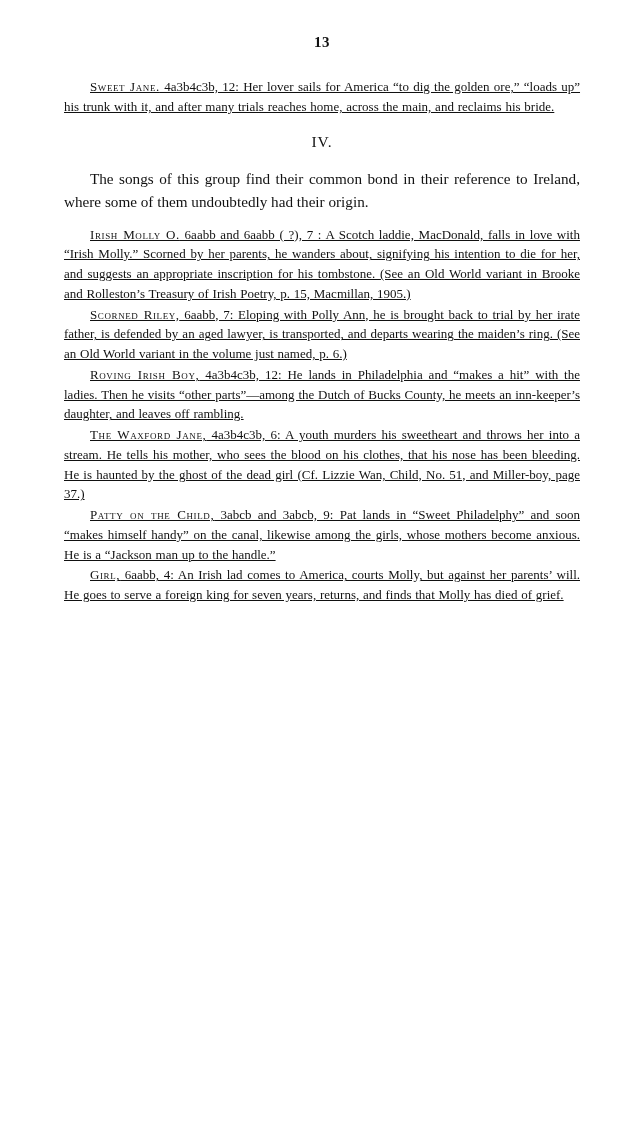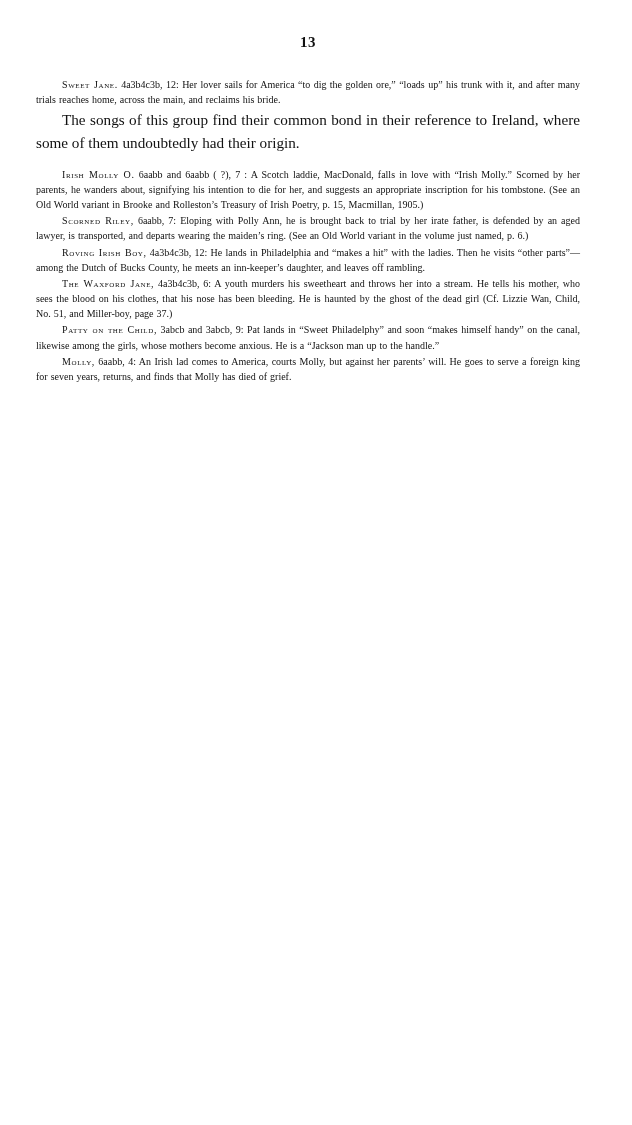--- a/index.html
+++ b/index.html
@@ -12,37 +12,38 @@
     height: 1125px;
     font-family: "Liberation Serif", serif;
     color: #111111;
     position: relative;
     overflow: hidden;
   }
   .page {
     width: 632px;
     height: 1082px;
     box-sizing: border-box;
-    padding: 34px 52px 0 36px;
+    padding: 34px 52px 0 64px;
     position: relative;
   }
   .page-number {
     text-align: center;
     font-size: 15px;
     font-weight: bold;
     letter-spacing: 0.5px;
     margin: 0 0 26px 0;
   }
   .para {
-    font-size: 10px;
+    font-size: 13px;
     line-height: 1.52;
     text-align: justify;
     text-justify: inter-word;
     margin: 0 0 1px 0;
     word-spacing: 0.5px;
+    text-decoration: underline;
   }
   .para.indent {
     text-indent: 26px;
   }
   .section-number {
     text-align: center;
     font-size: 15.5px;
     margin: 16px 0 16px 0;
     letter-spacing: 1px;
   }
@@ -60,28 +61,29 @@
 </style>
 </head>
 <body>
 
 <div class="page">
 
   <div class="page-number">13</div>
 
   <p class="para indent"><span class="sc">Sweet Jane.</span><span> 4a3b4c3b, 12: Her lover sails for America “to dig the golden ore,” “loads up” his trunk with it, and after many trials reaches home, across the main, and reclaims his bride.</span></p>
 
+  <div class="section-number">IV.</div>
 
   <p class="italic-note">The songs of this group find their common bond in their reference to Ireland, where some of them undoubtedly had their origin.</p>
 
   <p class="para indent"><span class="sc">Irish Molly O.</span><span> 6aabb and 6aabb ( ?), 7 : A Scotch laddie, MacDonald, falls in love with “Irish Molly.” Scorned by her parents, he wanders about, signifying his intention to die for her, and suggests an appropriate inscription for his tombstone. (See an Old World variant in Brooke and Rolleston’s Treasury of Irish Poetry, p. 15, Macmillan, 1905.)</span></p>
 
   <p class="para indent"><span class="sc">Scorned Riley,</span><span> 6aabb, 7: Eloping with Polly Ann, he is brought back to trial by her irate father, is defended by an aged lawyer, is transported, and departs wearing the maiden’s ring. (See an Old World variant in the volume just named, p. 6.)</span></p>
 
   <p class="para indent"><span class="sc">Roving Irish Boy,</span><span> 4a3b4c3b, 12: He lands in Philadelphia and “makes a hit” with the ladies. Then he visits “other parts”—among the Dutch of Bucks County, he meets an inn-keeper’s daughter, and leaves off rambling.</span></p>
 
   <p class="para indent"><span class="sc">The Waxford Jane,</span><span> 4a3b4c3b, 6: A youth murders his sweetheart and throws her into a stream. He tells his mother, who sees the blood on his clothes, that his nose has been bleeding. He is haunted by the ghost of the dead girl (Cf. Lizzie Wan, Child, No. 51, and Miller-boy, page 37.)</span></p>
 
   <p class="para indent"><span class="sc">Patty on the Child,</span><span> 3abcb and 3abcb, 9: Pat lands in “Sweet Philadelphy” and soon “makes himself handy” on the canal, likewise among the girls, whose mothers become anxious. He is a “Jackson man up to the handle.”</span></p>
 
-  <p class="para indent"><span class="sc">Molly,</span><span> 6aabb, 4: An Irish lad comes to America, courts Molly, but against her parents’ will. He goes to serve a foreign king for seven years, returns, and finds that Molly has died of grief.</span></p>
+  <p class="para indent"><span class="sc">Girl,</span><span> 6aabb, 4: An Irish lad comes to America, courts Molly, but against her parents’ will. He goes to serve a foreign king for seven years, returns, and finds that Molly has died of grief.</span></p>
 
 </div>
 
 </body></html>

